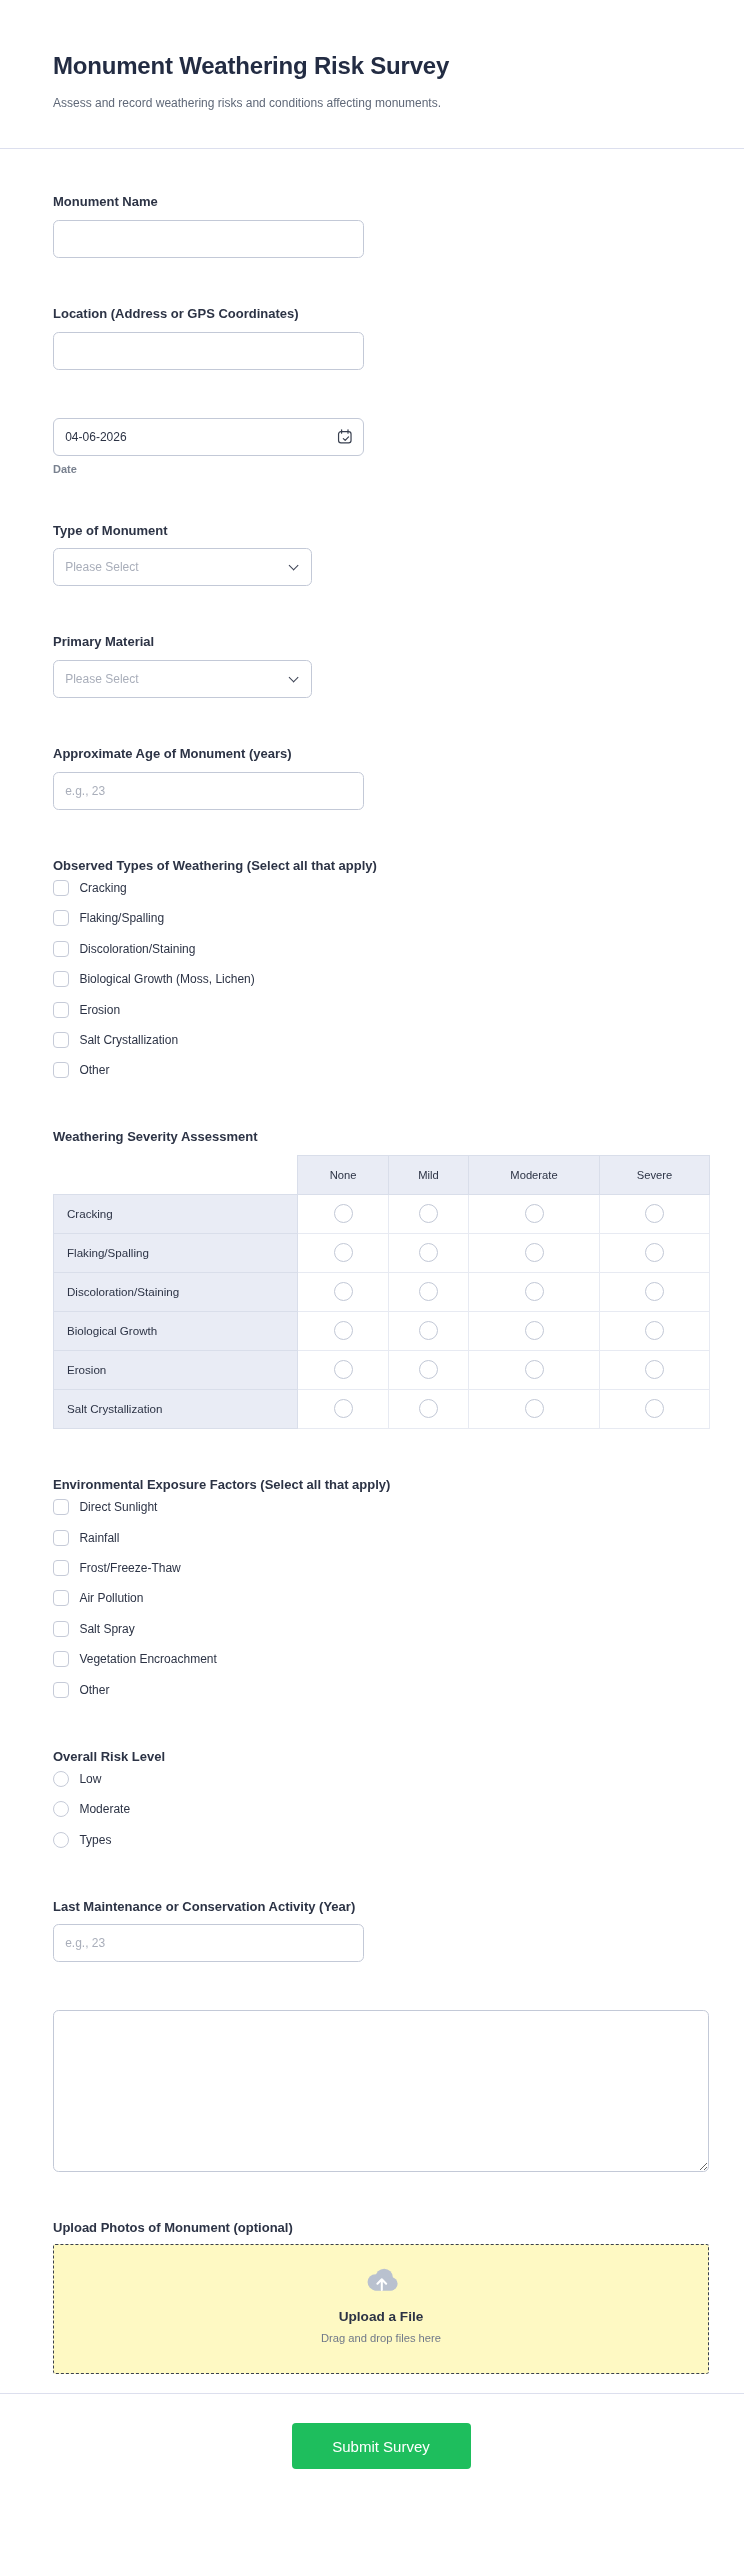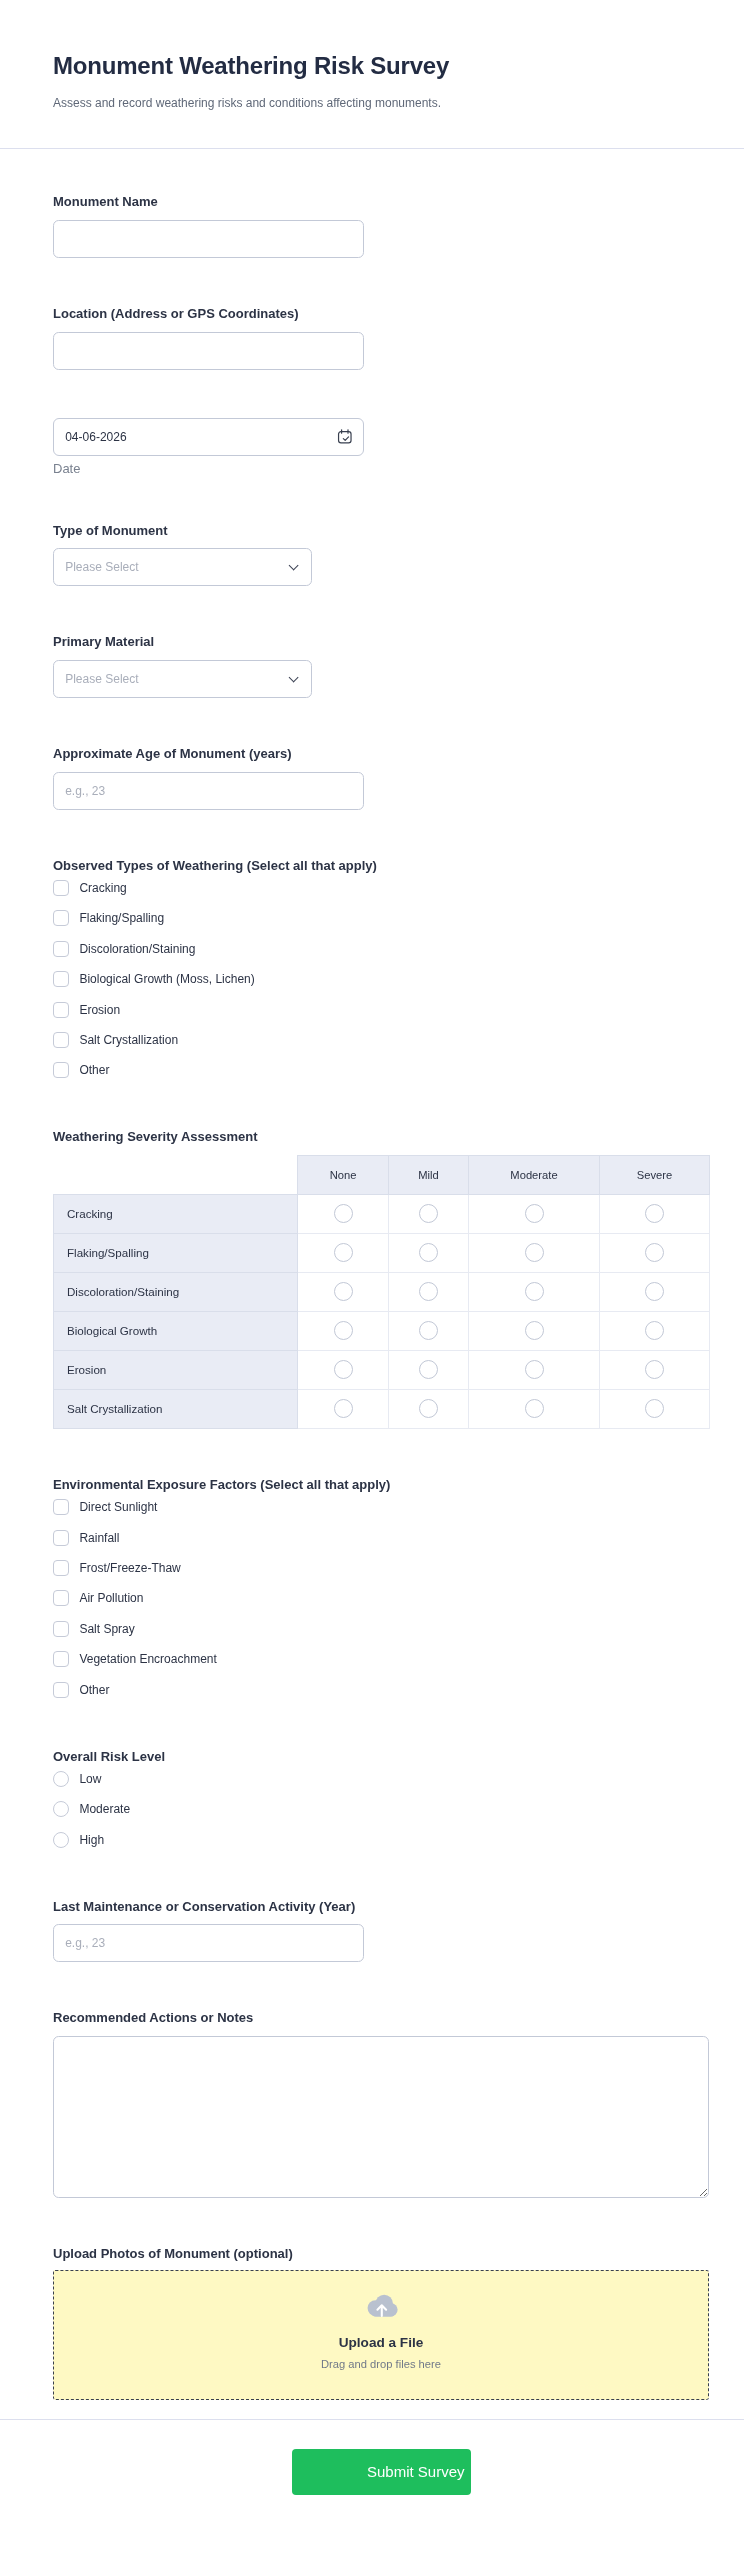--- a/index.html
+++ b/index.html
@@ -55,21 +55,21 @@
     outline: none;
   }
   .text-input::placeholder { color: #a9aeba; }
 
   .date-wrap { position: relative; width: 311px; }
   .date-wrap .text-input { width: 100%; padding-right: 48px; border-radius: 6px; }
   .calendar-icon {
     position: absolute; right: 10.4px; top: 10.4px;
     width: 17.6px; height: 17.6px; display: inline-block;
   }
-  .helper-text { font-size: 13px; color: #79818f; margin-top: 7.2px; line-height: 12px; }
+  .helper-text { font-size: 11px; color: #79818f; margin-top: 7.2px; line-height: 12px; font-weight: bold; }
 
   .select-box {
     width: 259px; height: 38px;
     border: 0.8px solid #c3c9d7;
     border-radius: 5.6px;
     background: #fff;
     display: flex; align-items: center; justify-content: space-between;
     padding: 0 13.6px 0 11.2px;
     cursor: pointer;
   }
@@ -163,21 +163,20 @@
     padding: 29px 35px 36px 53px;
     display: flex; justify-content: center;
   }
   .submit-button {
     width: 179px; height: 46px;
     background: #1ebe5d;
     color: #ffffff;
     border: none; border-radius: 4px;
     font-family: inherit; font-size: 15px; font-weight: 500;
     cursor: pointer;
-    text-align: right;
   }
 </style>
 </head>
 <body>
 
 <div class="page">
 
   <header class="form-header">
     <h1 class="form-title">Monument Weathering Risk Survey</h1>
     <p class="form-subtitle">Assess and record weathering risks and conditions affecting monuments.</p>
@@ -368,31 +367,30 @@
       <div class="option-row">
         <span class="radio"></span>
         <span class="option-label">Low</span>
       </div>
       <div class="option-row">
         <span class="radio"></span>
         <span class="option-label">Moderate</span>
       </div>
       <div class="option-row">
         <span class="radio"></span>
-        <span class="option-label">High</span>
+        <span class="option-label">Types</span>
       </div>
     </section>
 
     <section class="question">
       <label class="q-label">Last Maintenance or Conservation Activity (Year)</label>
       <input class="text-input" type="text" placeholder="e.g., 23" style="">
     </section>
 
     <section class="question">
-      <label class="q-label">Recommended Actions or Notes</label>
       <textarea class="notes-textarea" style=""></textarea>
     </section>
 
     <section class="upload-group">
       <label class="q-label">Upload Photos of Monument (optional)</label>
       <div class="upload-box">
         <span>
           <svg width="38" height="29" viewBox="0 0 48 36">
             <g fill="#b9c1cf">
               <circle cx="17" cy="20" r="10"></circle>

